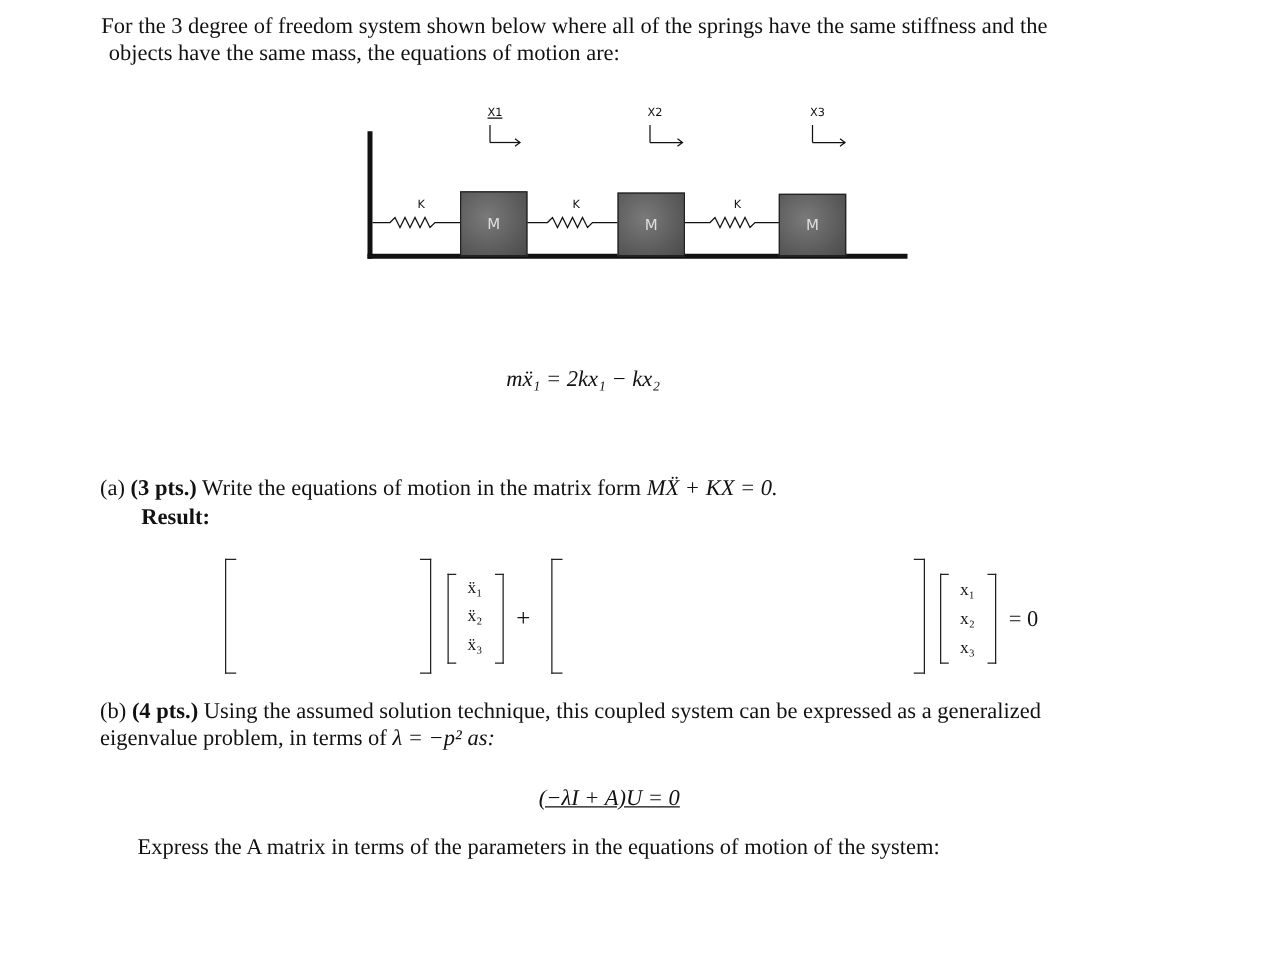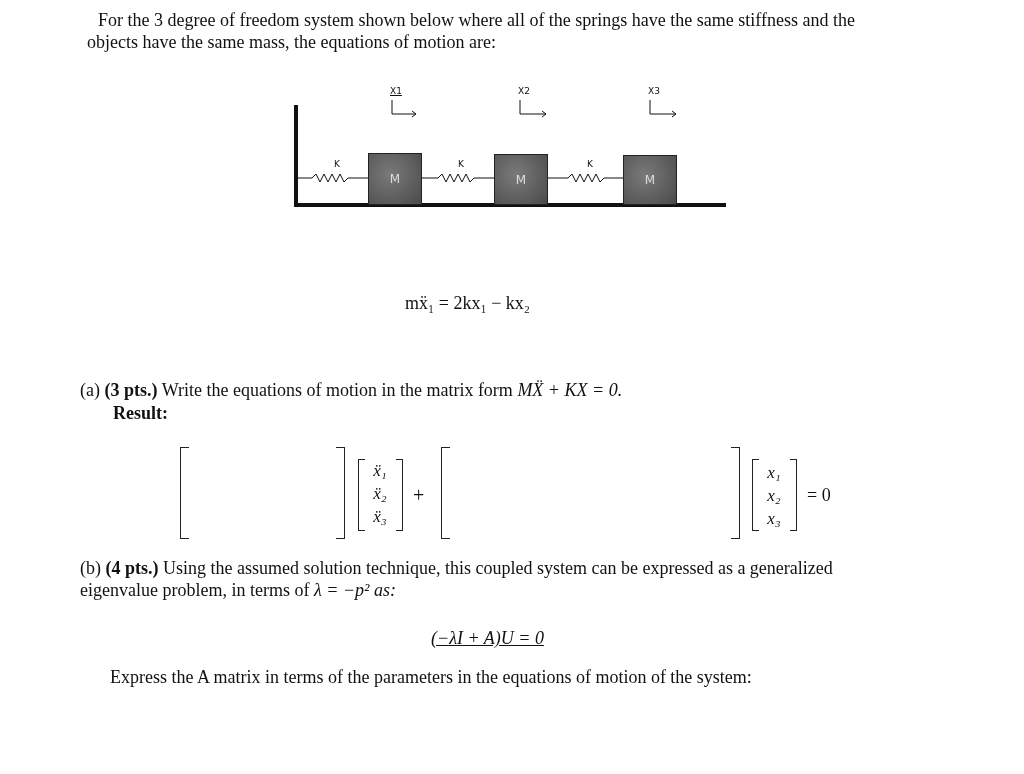--- a/index.html
+++ b/index.html
@@ -2,32 +2,32 @@
 <html><head>
 <meta charset="utf-8">
 <style>
   html, body { margin:0; padding:0; background:#ffffff; }
   body { width:1024px; height:774px; position:relative; overflow:hidden;
          font-family:"Liberation Serif", "DejaVu Serif", serif; color:#111; }
   .abs { position:absolute; }
   .text { font-size:18px; line-height:22px; white-space:nowrap; }
   .math { font-family:"Liberation Serif", "DejaVu Serif", serif; font-style:italic; font-size:18px; }
   .bold { font-weight:bold; }
-  .eqline { font-size:18px; line-height:23px; white-space:nowrap; }
+  .eqline { font-size:18px; line-height:23px; white-space:nowrap; font-style:italic; }
   .bracket { position:absolute; border:1.5px solid #222; }
   .bl { border-right:none; width:8px; }
   .br { border-left:none; width:8px; }
-  .vec { position:absolute; font-style:italic; font-size:17px; line-height:23px; text-align:center; }
+  .vec { position:absolute; font-size:14px; line-height:23px; text-align:center; }
   .mass { position:absolute; background:#5a5a5a; background-image:radial-gradient(circle at 40% 40%, #7a7a7a, #4a4a4a); border:1px solid #222; color:#ddd; font-family:"DejaVu Sans", sans-serif; font-size:12px; display:flex; align-items:center; justify-content:center; }
   .lbl { position:absolute; font-family:"DejaVu Sans", sans-serif; font-size:9px; color:#111; }
 </style>
 </head>
 <body>
 
-<div class="abs text" style="left:98px;top:9px;text-align:right;">For the 3 degree of freedom system shown below where all of the springs have the same stiffness and the</div>
+<div class="abs text" style="left:81px;top:9px;text-align:right;">For the 3 degree of freedom system shown below where all of the springs have the same stiffness and the</div>
 <div class="abs text" style="left:87px;top:31px;text-align:right;">objects have the same mass, the equations of motion are:</div>
 
 <div class="abs" style="left:280px;top:80px;width:460px;height:140px;">
   <svg width="460" height="140" style="position:absolute;left:0;top:0;">
 
     <rect x="14" y="25" width="4" height="102" fill="#111"></rect>
 
     <rect x="14" y="123" width="432" height="4" fill="#111"></rect>
 
     <g stroke="#111" stroke-width="1" fill="none">

